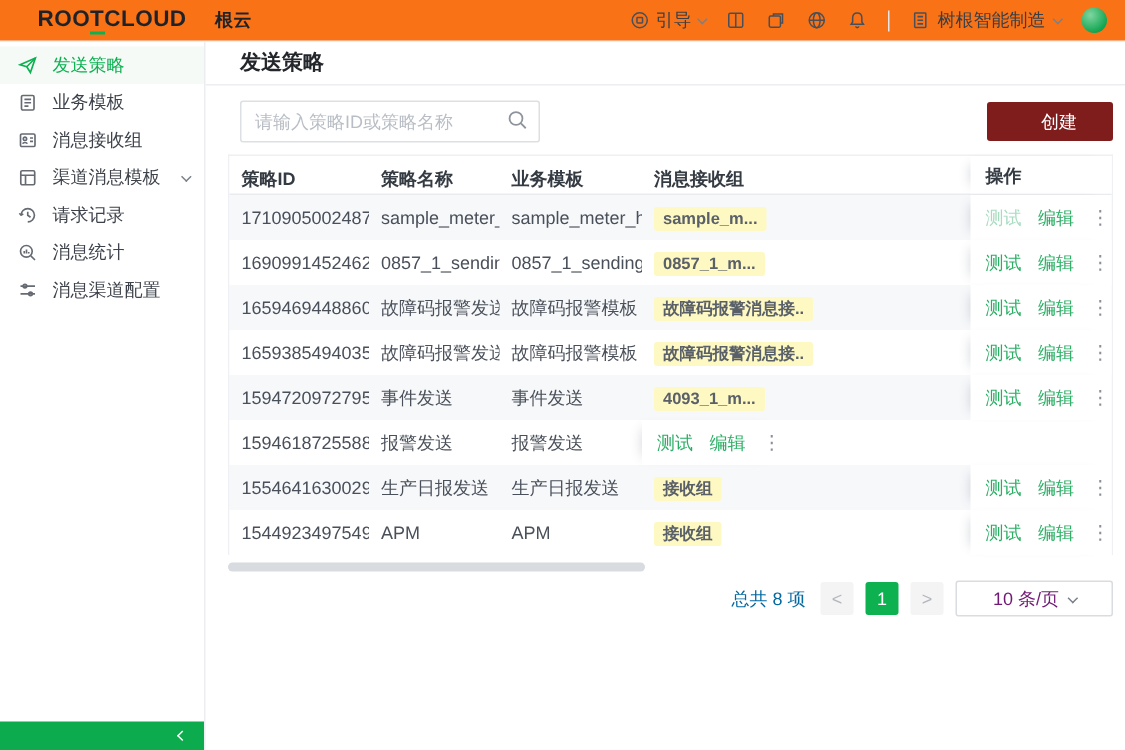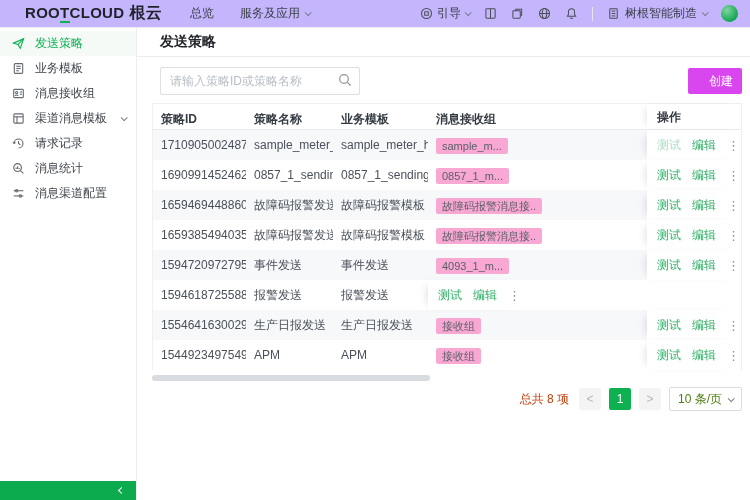--- a/index.html
+++ b/index.html
@@ -1,23 +1,23 @@
 <!DOCTYPE html>
 <html><head>
 <meta charset="utf-8">
 <style>
   * { margin:0; padding:0; box-sizing:border-box; }
   html,body { width:750px; height:500px; }
   body { font-family:"Liberation Sans","DejaVu Sans",sans-serif; background:#fff; color:#333; overflow:hidden; position:relative; font-size:12px; }
 
   
-  .topbar { position:absolute; top:0; left:0; width:750px; height:28px; background:#c4b5fd; border-bottom:1px solid #ebedf0; display:flex; align-items:center; z-index:30; }
+  .topbar { position:absolute; top:0; left:0; width:750px; height:28px; background:#f97316; border-bottom:1px solid #ebedf0; display:flex; align-items:center; z-index:30; }
   .logo { display:flex; align-items:baseline; margin-left:25px; font-weight:bold; font-size:15px; color:#1f2329; letter-spacing:.3px; }
   .logo-t { border-bottom:2px solid #0cb152; }
-  .logo-cn { margin-left:5px; font-size:16px; }
+  .logo-cn { margin-left:19px; font-size:12px; }
   .top-nav { display:flex; align-items:center; margin-left:28px; gap:26px; }
   .top-nav-item { display:flex; align-items:center; gap:5px; color:#3a3f47; cursor:pointer; }
   .chev { display:inline-block; width:5px; height:5px; border-right:1.3px solid #7a8089; border-bottom:1.3px solid #7a8089; transform:rotate(45deg) translateY(-1px); }
   .top-right { margin-left:auto; display:flex; align-items:center; gap:14px; padding-right:12px;justify-content:flex-end; }
   .tb-icon { display:flex; align-items:center; color:#4a4f57; cursor:pointer; }
   .tb-icon svg { display:block; }
   .guide { display:flex; align-items:center; gap:4px; color:#3a3f47; cursor:pointer; }
   .v-sep { width:1px; height:14px; background:#e3e5e8; }
   .org { display:flex; align-items:center; gap:5px; color:#3a3f47; cursor:pointer; }
   .avatar { width:17px; height:17px; border-radius:50%; background:radial-gradient(circle at 35% 30%, #7fd6a0, #14a653 70%, #0a8a42); cursor:pointer; }
@@ -38,68 +38,59 @@
   
   .content { position:absolute; top:28px; left:137px; width:613px; height:472px; background:#fff; }
   .content-header { height:29px; border-bottom:1px solid #ebedf0; display:flex; align-items:center; }
   .page-title { font-size:14px; font-weight:bold; color:#23262b; margin-left:23px; }
 
   .toolbar { position:absolute; top:39px; left:23px; right:8px; display:flex; align-items:center; }
   .search-box { position:relative; width:200px; height:28px; }
   .search-box input { width:100%; height:100%; border:1px solid #dcdfe3; border-radius:2px; padding:0 30px 0 9px; font-size:12px; color:#333; outline:none; font-family:inherit; }
   .search-box input::placeholder { color:#b9bec6; }
   .search-icon { position:absolute; right:8px; top:6px; color:#8f949c; cursor:pointer; }
-  .create-btn { margin-left:auto; width:54px; height:26px; background:#d946ef; color:#fff; border:none; border-radius:2px; font-size:12px; cursor:pointer; font-family:inherit;padding-left:12px; }
+  .create-btn { margin-left:auto; width:84px; height:26px; background:#7f1d1d; color:#fff; border:none; border-radius:2px; font-size:12px; cursor:pointer; font-family:inherit;padding-left:12px; }
 
   
   .table { position:absolute; top:75px; left:15px; width:590px; border:1px solid #eef0f3; border-bottom:none; }
   .thead, .trow { display:flex; align-items:flex-start; }
   .thead { height:26px; border-bottom:1px solid #e9ebef; background:#fff; }
   .thead .cell { font-weight:bold; color:#353b43; }
   .trow { height:30px; background:#fff; }
   .trow.stripe { background:#f7f8fa; }
   .cell { padding-left:8px; white-space:nowrap; overflow:hidden; font-size:12px; color:#4a505a; line-height:30px; }
   .c-id { width:93px; }
   .c-name { width:87px; }
   .c-tpl { width:95px; }
   .c-group { flex:1; }
   .c-op { width:94px; background:#fff; box-shadow:-6px 0 8px -6px rgba(60,70,90,.22); display:flex; align-items:center; gap:11px; padding-left:10px; align-self:stretch; }
-  .tag { display:inline-block; background:#f9a8d4; color:#5a6068; font-size:11px; line-height:16px; padding:0 6px; border-radius:2px; max-width:130px; overflow:hidden; vertical-align:middle; }
+  .tag { display:inline-block; background:#fef9c3; color:#5a6068; font-size:11px; line-height:16px; padding:0 6px; border-radius:2px; max-width:130px; overflow:hidden; vertical-align:middle;font-weight:bold; }
   .op-link { color:#2aae64; cursor:pointer; text-decoration:none; }
   .op-link.disabled { color:#a8dcc0; cursor:default; }
   .op-more { color:#8a8f99; cursor:pointer; font-size:13px; letter-spacing:0; }
 
   .hscrollbar { position:absolute; top:346px; left:15px; width:590px; height:8px; }
   .hscroll-thumb { position:absolute; left:0; top:1px; width:278px; height:6px; background:#d8dbdf; border-radius:3px; cursor:pointer; }
 
   
   .pagination { position:absolute; top:359px; right:8px; display:flex; align-items:center; gap:8px; }
-  .pg-total { color:#c2410c; margin-right:2px; }
+  .pg-total { color:#0369a1; margin-right:2px; }
   .pg-btn { width:22px; height:22px; background:#f4f4f5; border:none; border-radius:2px; color:#b3b7bd; font-size:12px; display:flex; align-items:center; justify-content:center; cursor:pointer; font-family:inherit; }
   .pg-page { width:22px; height:22px; background:#0db150; border:none; border-radius:2px; color:#fff; font-size:12px; display:flex; align-items:center; justify-content:center; cursor:pointer; font-family:inherit; }
-  .pg-size { height:24px; border:1px solid #d9dce0; border-radius:2px; background:#fff; display:flex; align-items:center; gap:6px; padding:0 8px; color:#4d7c0f; cursor:pointer; }
+  .pg-size { height:24px; border:1px solid #d9dce0; border-radius:2px; background:#fff; display:flex; align-items:center; gap:6px; padding:0 24px; color:#701a75; cursor:pointer; }
 </style>
 </head>
 <body>
 
 <div class="topbar">
   <div class="logo">
     <span>ROO</span>
       <span class="logo-t">T</span>
       <span>CLOUD</span>
     <span class="logo-cn">根云</span>
-  </div>
-  <div class="top-nav">
-    <span class="top-nav-item">
-        <span>总览</span>
-      </span>
-    <span class="top-nav-item">
-        <span>服务及应用</span>
-        <i class="chev"></i>
-      </span>
   </div>
   <div class="top-right">
     <span class="guide">
       <span class="tb-icon">
           <svg width="13" height="13" viewBox="0 0 14 14" fill="none" stroke="currentColor" stroke-width="1.1">
             <circle cx="7" cy="7" r="5.4"></circle>
             <rect x="5" y="5" width="4" height="4" rx="0.5"></rect>
           </svg>
         </span>
       <span>引导</span>

